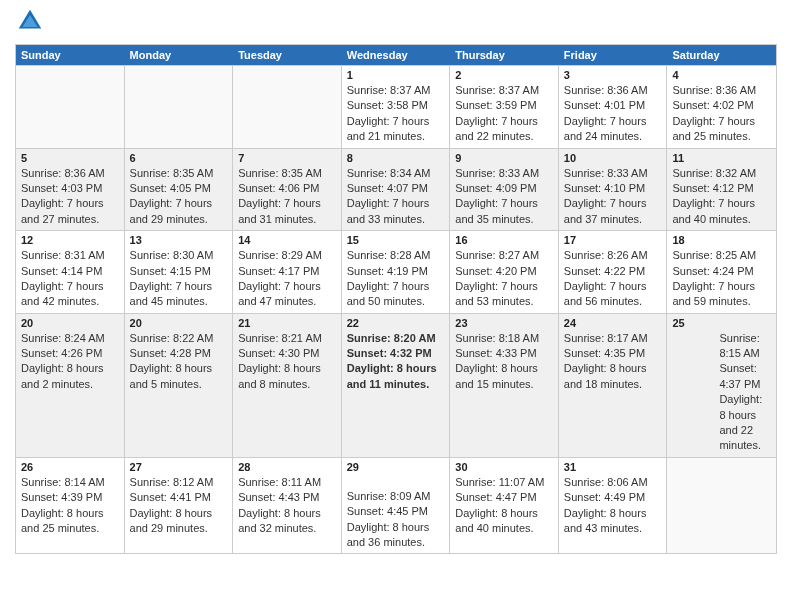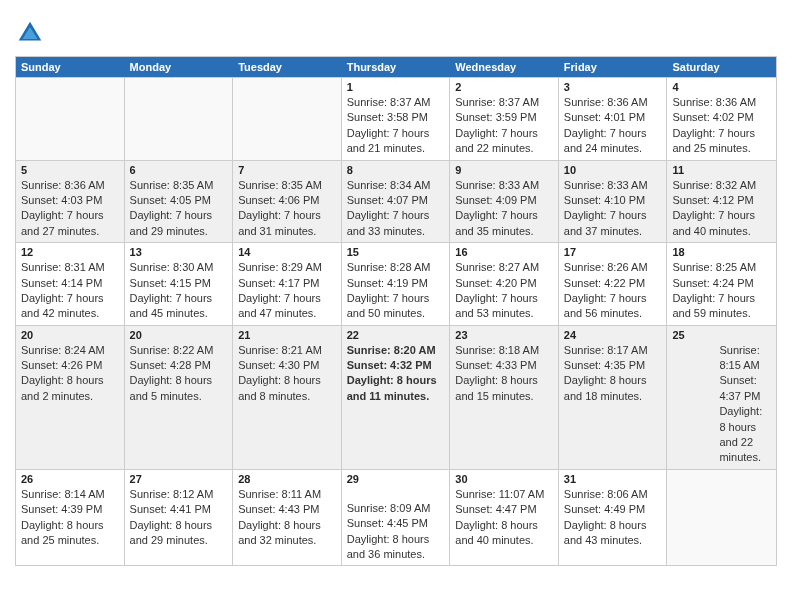--- a/index.html
+++ b/index.html
@@ -6,21 +6,21 @@
     body {
       font-family: Arial, sans-serif;
       background: #fff;
       width: 792px;
       height: 612px;
       overflow: hidden;
     }
     .page {
       width: 792px;
       height: 484px;
-      padding: 18px 15px;
+      padding: 6px 15px;
       display: flex;
       flex-direction: column;
     }
     .header {
       display: flex;
       justify-content: space-between;
       align-items: flex-start;
       margin-bottom: 8px;
     }
     .logo {
@@ -137,22 +137,22 @@
       <div class="month-title"></div>
       <div class="location"></div>
     </div>
   </div>
 
   <div class="calendar">
     <div class="cal-header">
     <div class="cal-header-cell">Sunday</div>
         <div class="cal-header-cell">Monday</div>
         <div class="cal-header-cell">Tuesday</div>
+        <div class="cal-header-cell">Wednesday</div>
         <div class="cal-header-cell">Thursday</div>
-        <div class="cal-header-cell">Wednesday</div>
         <div class="cal-header-cell">Friday</div>
         <div class="cal-header-cell">Saturday</div>
       </div>
     <div class="cal-body">
     <div class="cal-row">
           <div class="cal-cell empty"></div>
           <div class="cal-cell empty"></div>
           <div class="cal-cell empty"></div>
           <div class="cal-cell">
             <div class="day-num">1</div>

